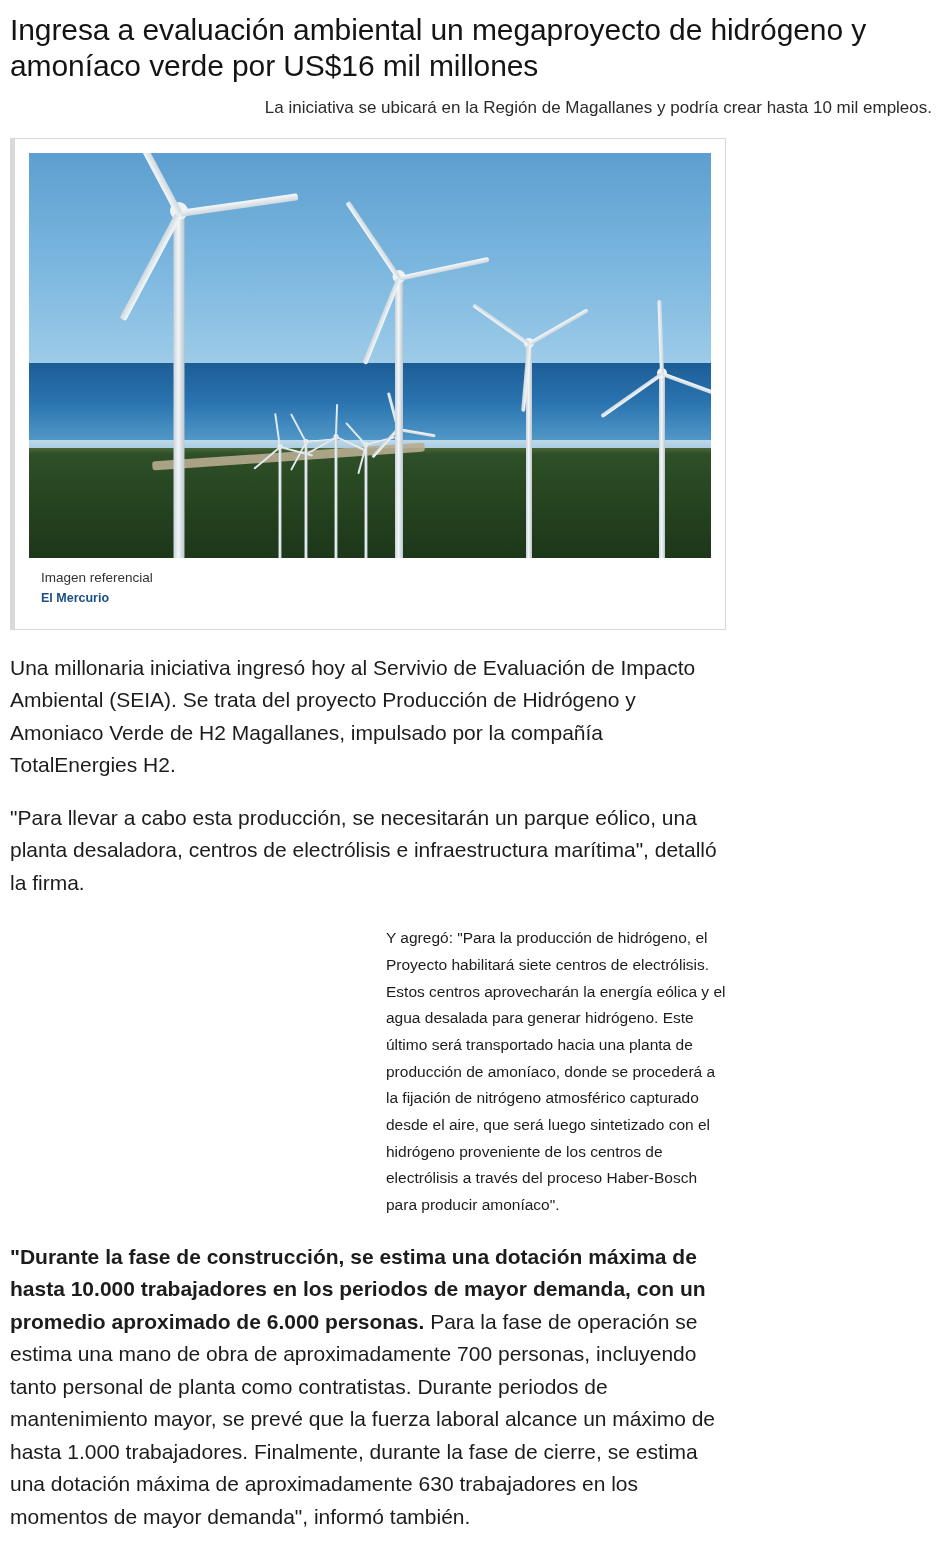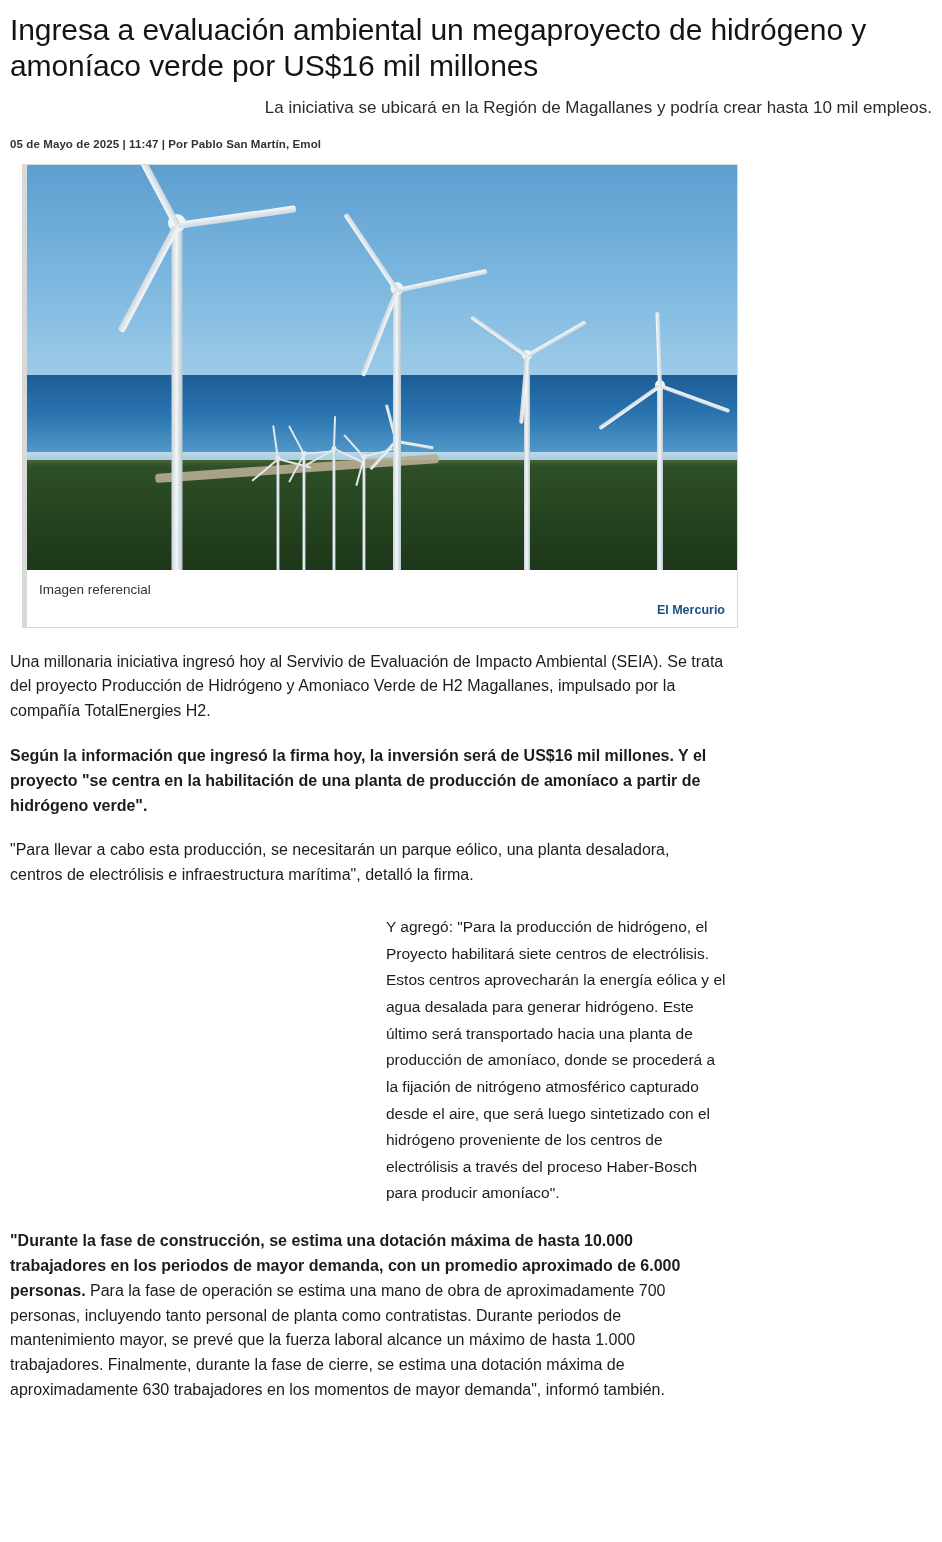--- a/index.html
+++ b/index.html
@@ -39,22 +39,22 @@
     font-weight: bold;
     color: #333;
     margin: 0 0 14px 0;
     letter-spacing: 0.1px;
   }
   .figure {
     width: 716px;
     border: 1px solid #d8d8d8;
     border-left: 5px solid #d9d9d9;
     background: #fff;
-    margin: 0 0 22px 12px;
-    padding: 0;
+    margin: 0 0 22px 0;
+    padding: 14px;
   }
   .photo {
     width: 100%;
     height: 405px;
     position: relative;
     overflow: hidden;
     display: block;
     background: #2f6fa8;
   }
   .sky {
@@ -122,31 +122,30 @@
     background: linear-gradient(to bottom, #f4f8fa, #ccd7de);
     transform-origin: 0% 50%;
     border-radius: 2px;
   }
   .caption-bar {
     padding: 12px 12px 6px 12px;
     font-size: 13.5px;
     color: #333;
   }
   .credit {
-    text-align: right;
     padding: 0 12px 10px 12px;
     font-size: 12.5px;
     font-weight: bold;
     color: #1b4f86;
   }
   .body-col {
     width: 716px;
   }
   p.body {
-    font-size: 16px;
+    font-size: 21px;
     line-height: 1.55;
     color: #1c1c1c;
     margin: 0 0 20px 0;
   }
   p.body.bold, .bold-run {
     font-weight: bold;
   }
   .pull-wrap {
     width: 716px;
     margin: 26px 0 22px 0;
@@ -162,21 +161,20 @@
 </style>
 </head>
 <body>
 
 <div class="page">
 
   <h1 class="headline">Ingresa a evaluación ambiental un megaproyecto de hidrógeno y amoníaco verde por US$16 mil millones</h1>
 
   <div class="subhead">La iniciativa se ubicará en la Región de Magallanes y podría crear hasta 10 mil empleos.</div>
 
-  <div class="byline">05 de Mayo de 2025 | 11:47 | Por Pablo San Martín, Emol</div>
 
   <figure class="figure">
     <div class="photo" aria-label="Parque eólico con aerogeneradores frente al mar">
       <div class="sky"></div>
       <div class="sea"></div>
       <div class="surf"></div>
       <div class="land"></div>
       <div class="road"></div>
 
       <div class="turbine" style="left:236px;width:30px;height:120px;">
@@ -244,21 +242,20 @@
         <div class="blade" style="width:120px;height:7px;left:55px;top:22px;transform:rotate(118deg);"></div>
         <div class="blade" style="width:120px;height:7px;left:55px;top:22px;transform:rotate(242deg);"></div>
       </div>
     </div>
     <figcaption class="caption-bar">Imagen referencial</figcaption>
     <div class="credit">El Mercurio</div>
   </figure>
 
   <div class="body-col">
     <p class="body">Una millonaria iniciativa ingresó hoy al Servivio de Evaluación de Impacto Ambiental (SEIA). Se trata del proyecto Producción de Hidrógeno y Amoniaco Verde de H2 Magallanes, impulsado por la compañía TotalEnergies H2.</p>
-    <p class="body bold">Según la información que ingresó la firma hoy, la inversión será de US$16 mil millones. Y el proyecto "se centra en la habilitación de una planta de producción de amoníaco a partir de hidrógeno verde".</p>
     <p class="body">"Para llevar a cabo esta producción, se necesitarán un parque eólico, una planta desaladora, centros de electrólisis e infraestructura marítima", detalló la firma.</p>
   </div>
 
   <div class="pull-wrap">
     <div class="pull-col">Y agregó: "Para la producción de hidrógeno, el Proyecto habilitará siete centros de electrólisis. Estos centros aprovecharán la energía eólica y el agua desalada para generar hidrógeno. Este último será transportado hacia una planta de producción de amoníaco, donde se procederá a la fijación de nitrógeno atmosférico capturado desde el aire, que será luego sintetizado con el hidrógeno proveniente de los centros de electrólisis a través del proceso Haber-Bosch para producir amoníaco".</div>
   </div>
 
   <div class="body-col">
     <p class="body"><span class="bold-run">"Durante la fase de construcción, se estima una dotación máxima de hasta 10.000 trabajadores en los periodos de mayor demanda, con un promedio aproximado de 6.000 personas.</span><span> Para la fase de operación se estima una mano de obra de aproximadamente 700 personas, incluyendo tanto personal de planta como contratistas. Durante periodos de mantenimiento mayor, se prevé que la fuerza laboral alcance un máximo de hasta 1.000 trabajadores. Finalmente, durante la fase de cierre, se estima una dotación máxima de aproximadamente 630 trabajadores en los momentos de mayor demanda", informó también.</span></p>
   </div>

